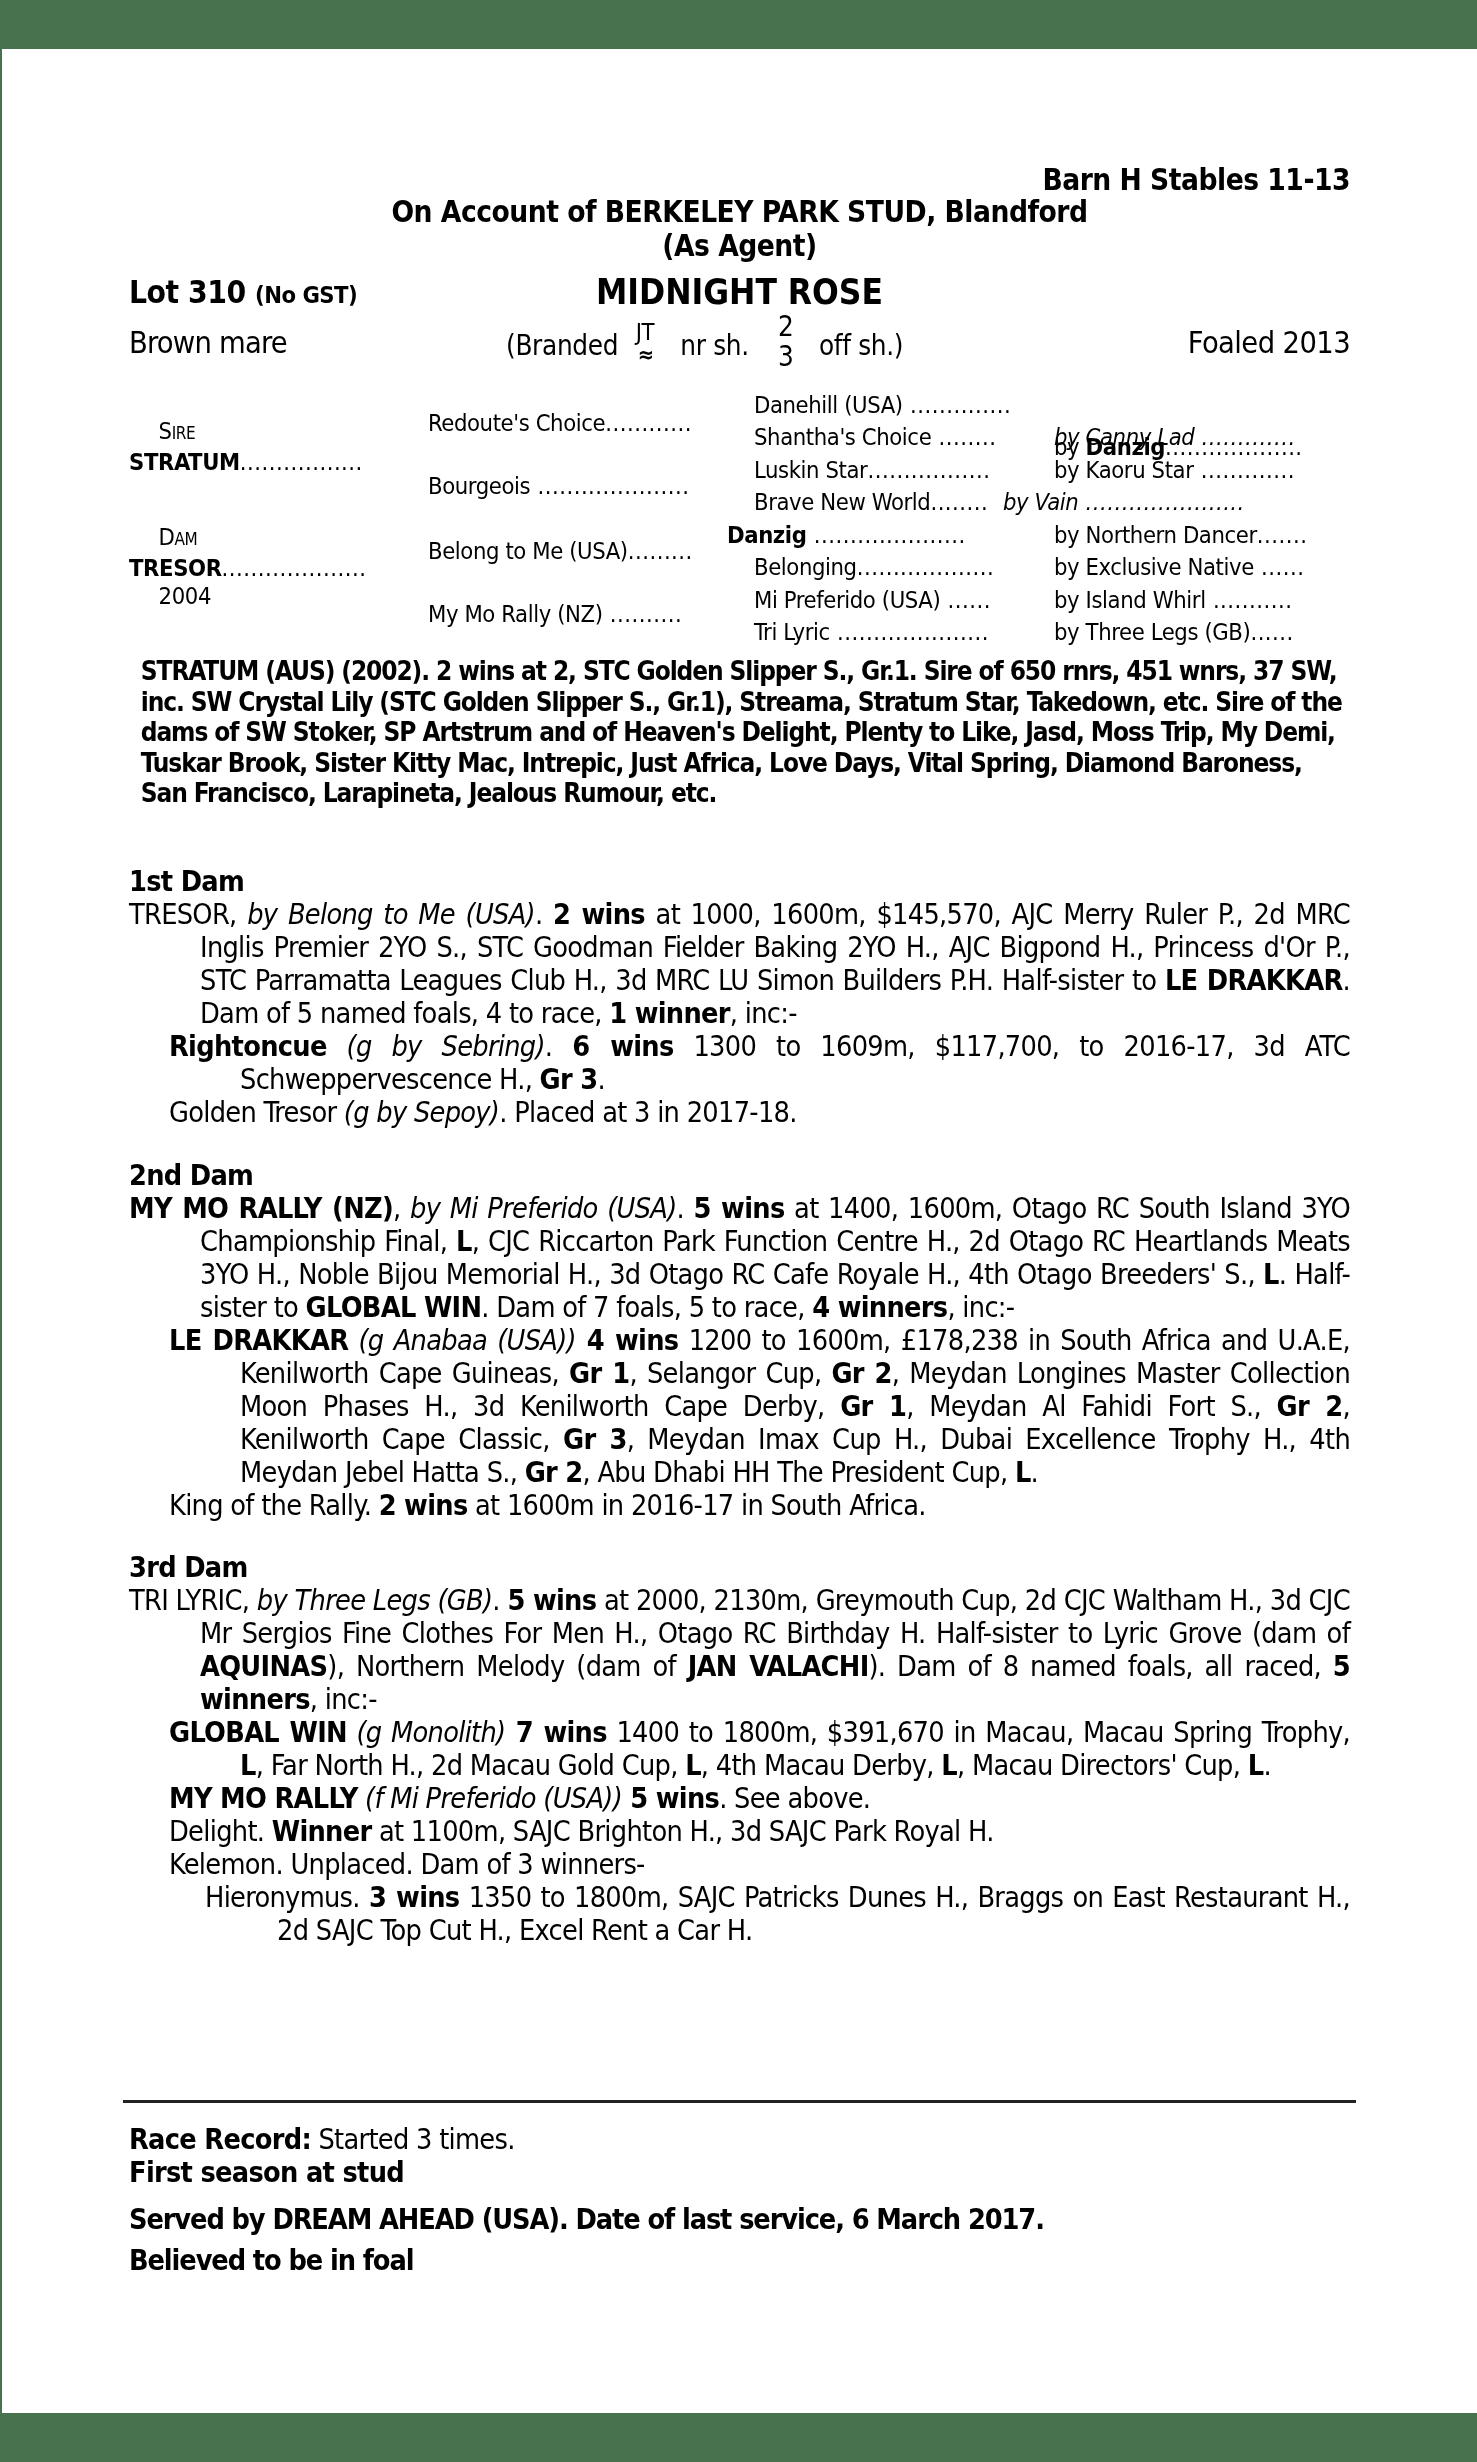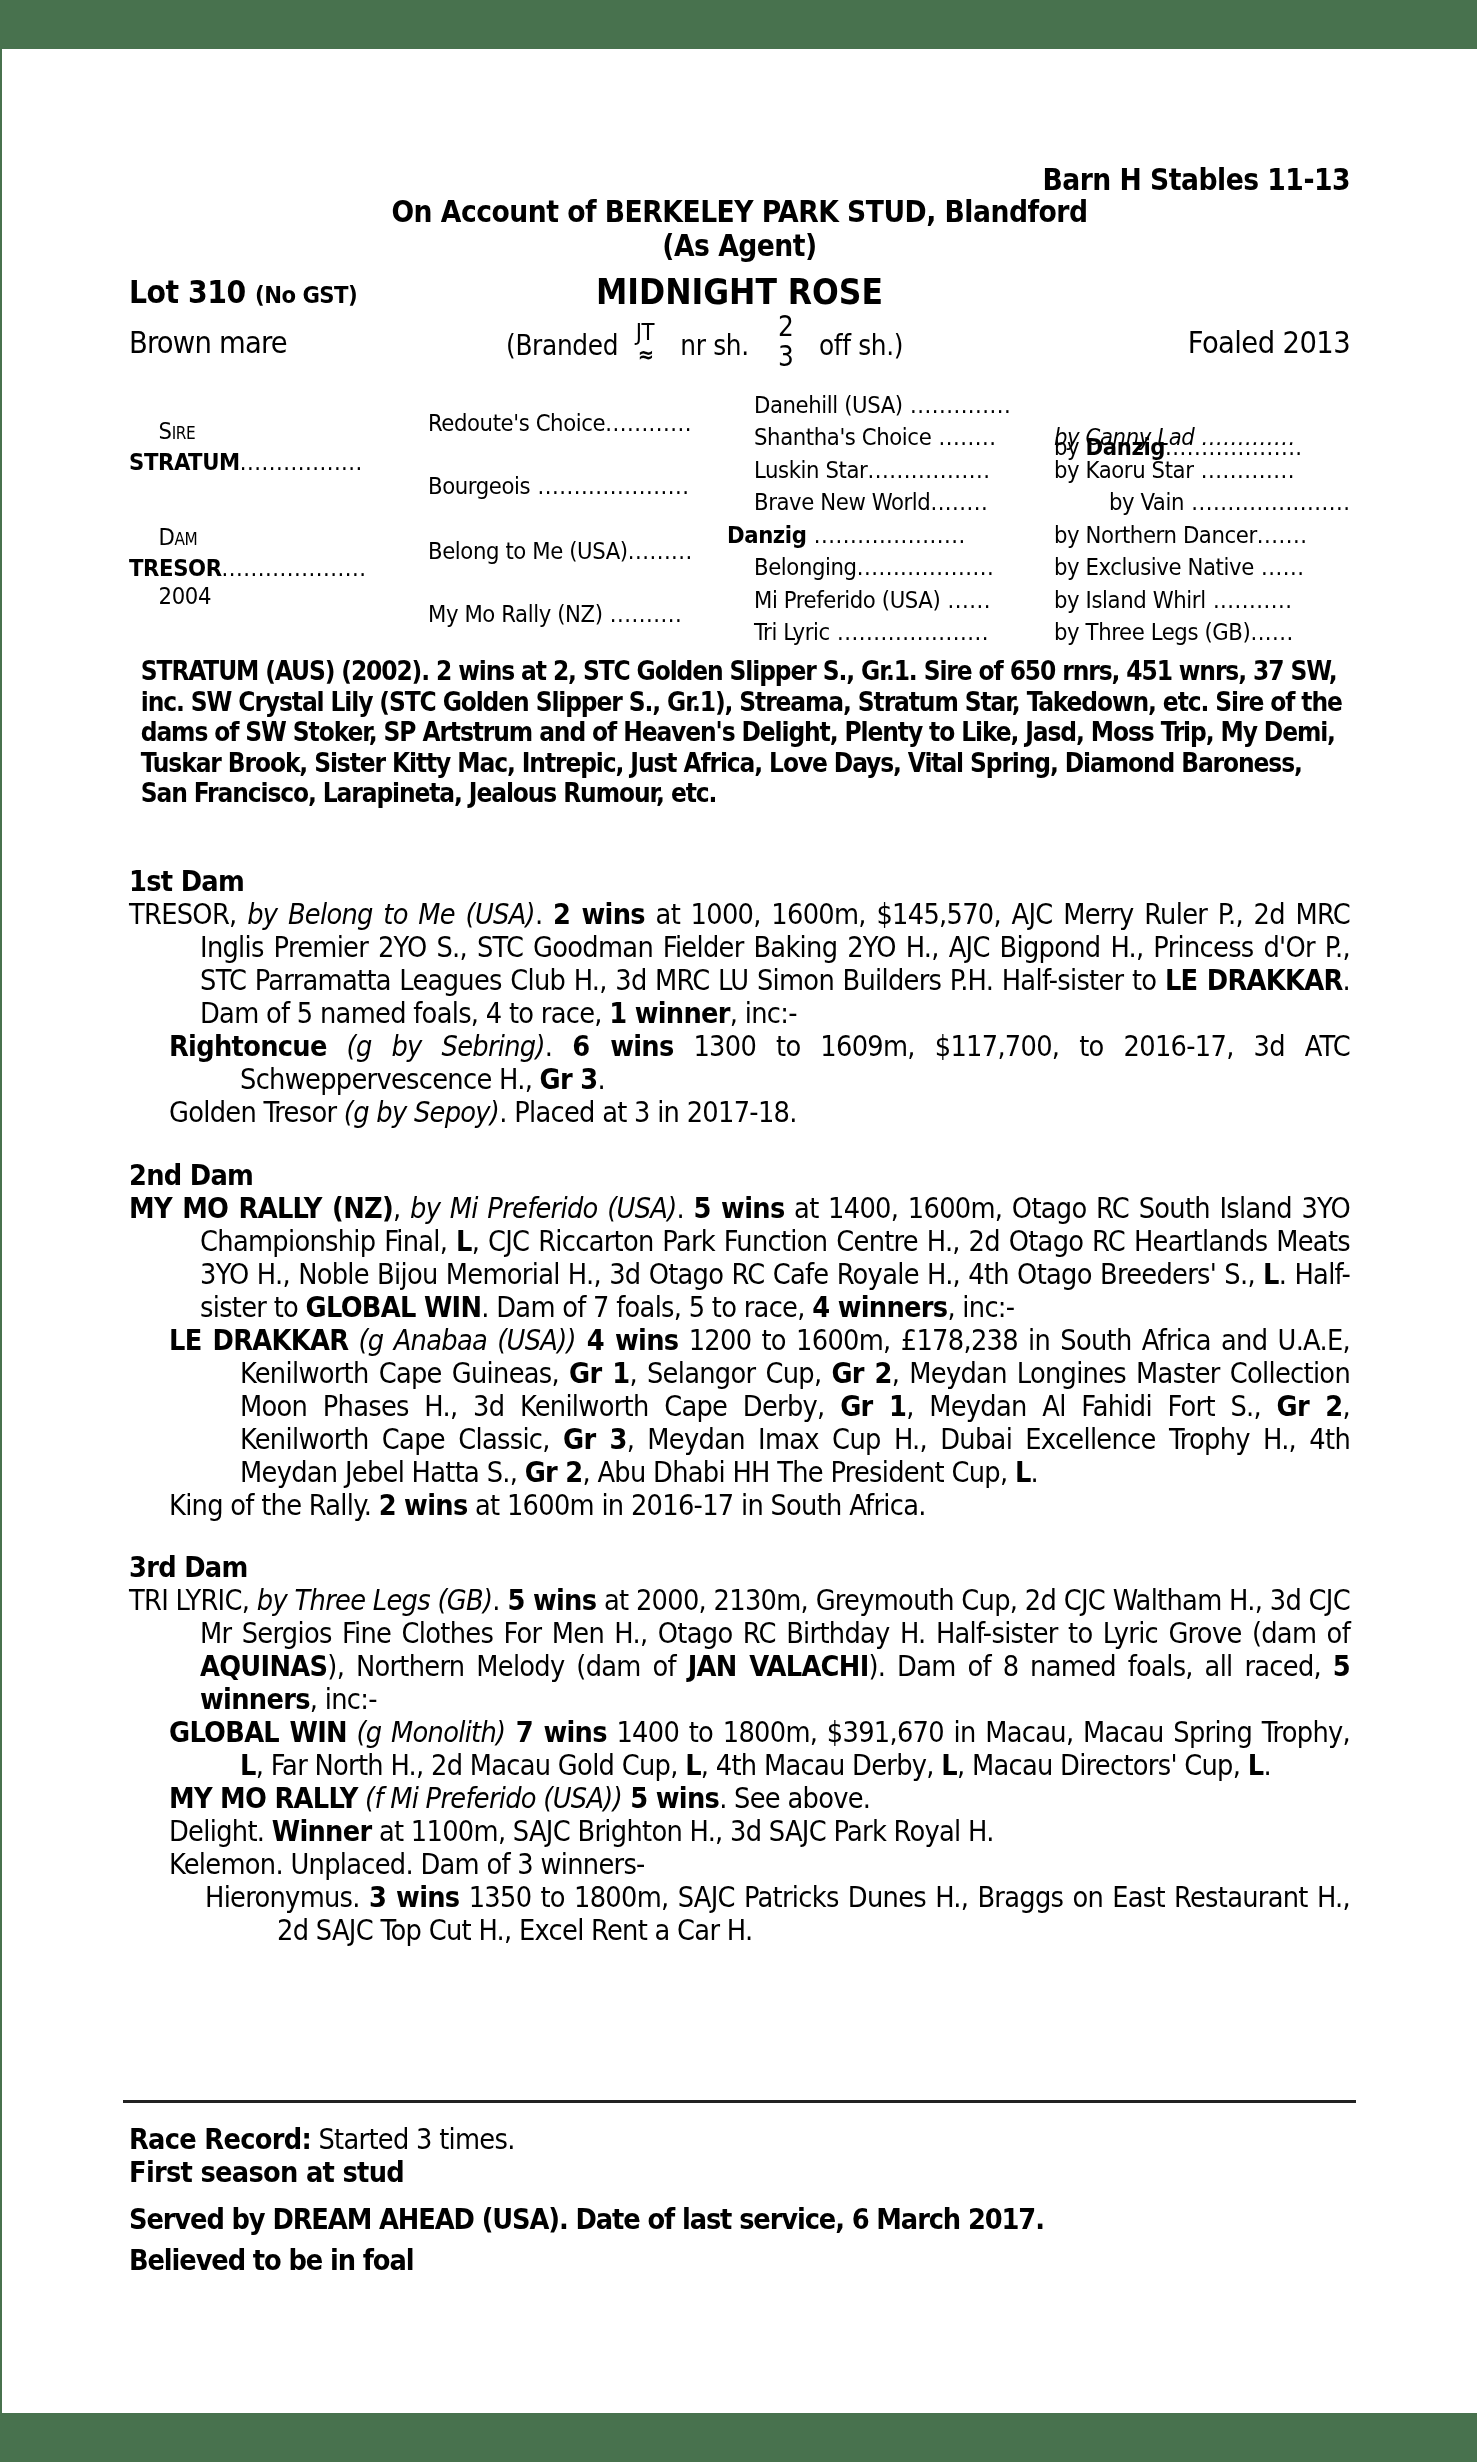--- a/index.html
+++ b/index.html
@@ -106,21 +106,21 @@
     <div class="cell" style="left:625px; top:3.9px;"><span>Danehill (USA)</span><span class="dots"> ..............</span></div>
     <div class="cell" style="left:925px; top:18px;margin-top:28px;"><span>by </span><span class="bold">Danzig</span><span class="dots">...................</span></div>
 
     <div class="cell" style="left:625px; top:36px;"><span>Shantha's Choice</span><span class="dots"> ........</span></div>
     <div class="cell" style="left:925px; top:36px;font-style:italic;"><span>by Canny Lad</span><span class="dots"> .............</span></div>
 
     <div class="cell" style="left:625px; top:69px;"><span>Luskin Star</span><span class="dots">.................</span></div>
     <div class="cell" style="left:925px; top:69px;"><span>by Kaoru Star</span><span class="dots"> .............</span></div>
 
     <div class="cell" style="left:625px; top:101px;"><span>Brave New World</span><span class="dots">........</span></div>
-    <div class="cell" style="left:980px; top:101px;"><span>by Vain</span><span class="dots"> ......................</span></div>
+    <div class="cell" style="left:874px; top:101px;font-style:italic;"><span>by Vain</span><span class="dots"> ......................</span></div>
 
     <div class="cell" style="left:598px; top:134px;"><span class="bold">Danzig</span><span class="dots"> .....................</span></div>
     <div class="cell" style="left:925px; top:134px;"><span>by Northern Dancer</span><span class="dots">.......</span></div>
 
     <div class="cell" style="left:625px; top:166px;"><span>Belonging</span><span class="dots">...................</span></div>
     <div class="cell" style="left:925px; top:166px;"><span>by Exclusive Native</span><span class="dots"> ......</span></div>
 
     <div class="cell" style="left:625px; top:199px;"><span>Mi Preferido (USA)</span><span class="dots"> ......</span></div>
     <div class="cell" style="left:925px; top:199px;"><span>by Island Whirl</span><span class="dots"> ...........</span></div>
 

